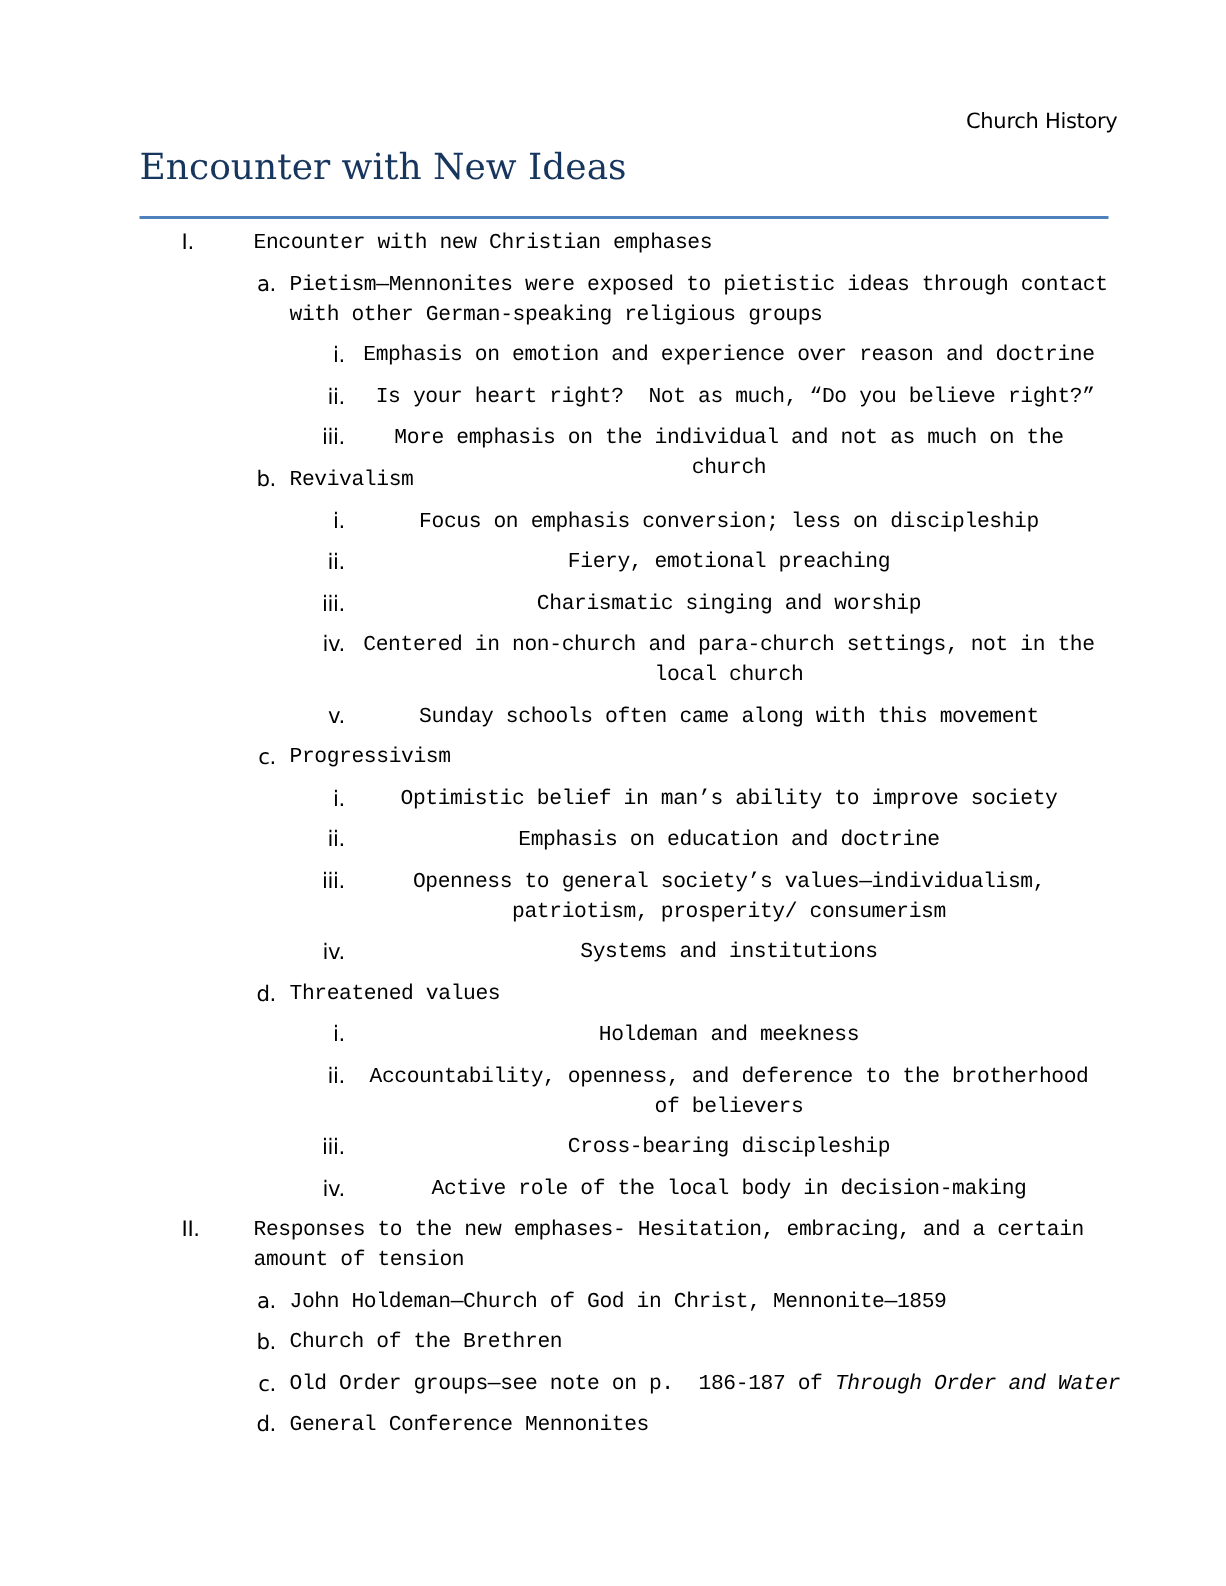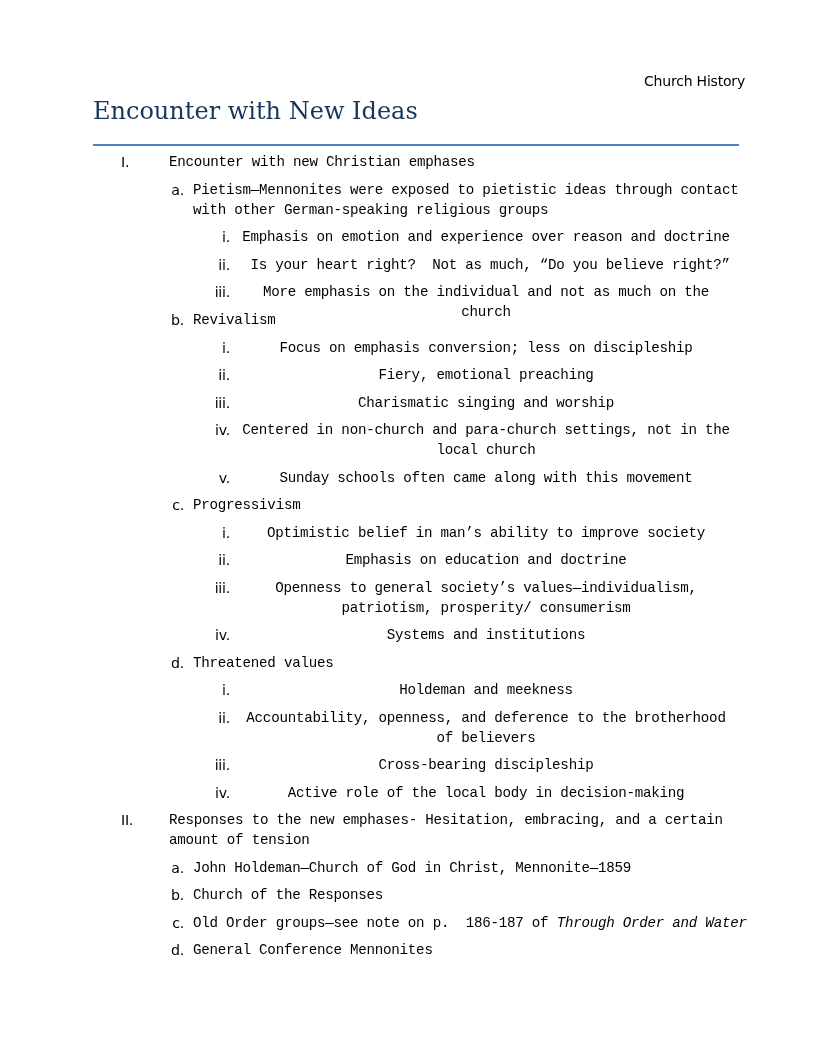--- a/index.html
+++ b/index.html
@@ -126,21 +126,21 @@
     <div class="row lvl1" style="top:660px">
       <span class="marker">II.</span>
       <span class="text">Responses to the new emphases- Hesitation, embracing, and a certain amount of tension</span>
     </div>
     <div class="row lvl2" style="top:708px">
       <span class="marker">a.</span>
       <span class="text">John Holdeman—Church of God in Christ, Mennonite—1859</span>
     </div>
     <div class="row lvl2" style="top:735px">
       <span class="marker">b.</span>
-      <span class="text">Church of the Responses</span>
+      <span class="text">Church of the Brethren</span>
     </div>
     <div class="row lvl2" style="top:763px">
       <span class="marker">c.</span>
       <span class="text" style="white-space:pre"><span>Old Order groups—see note on p.  186-187 of </span><em>Through Order and Water</em></span>
     </div>
     <div class="row lvl2" style="top:790px">
       <span class="marker">d.</span>
       <span class="text">General Conference Mennonites</span>
     </div>
   </div>

